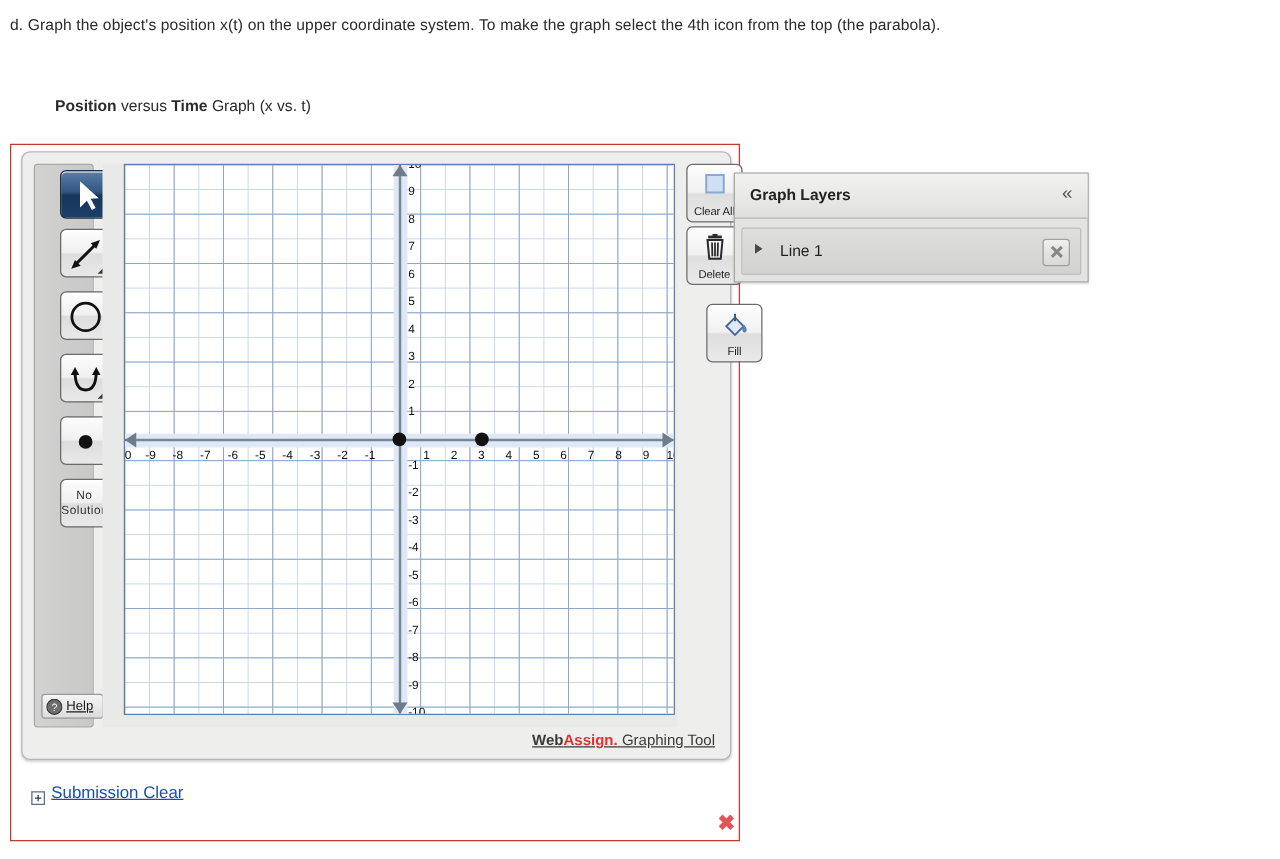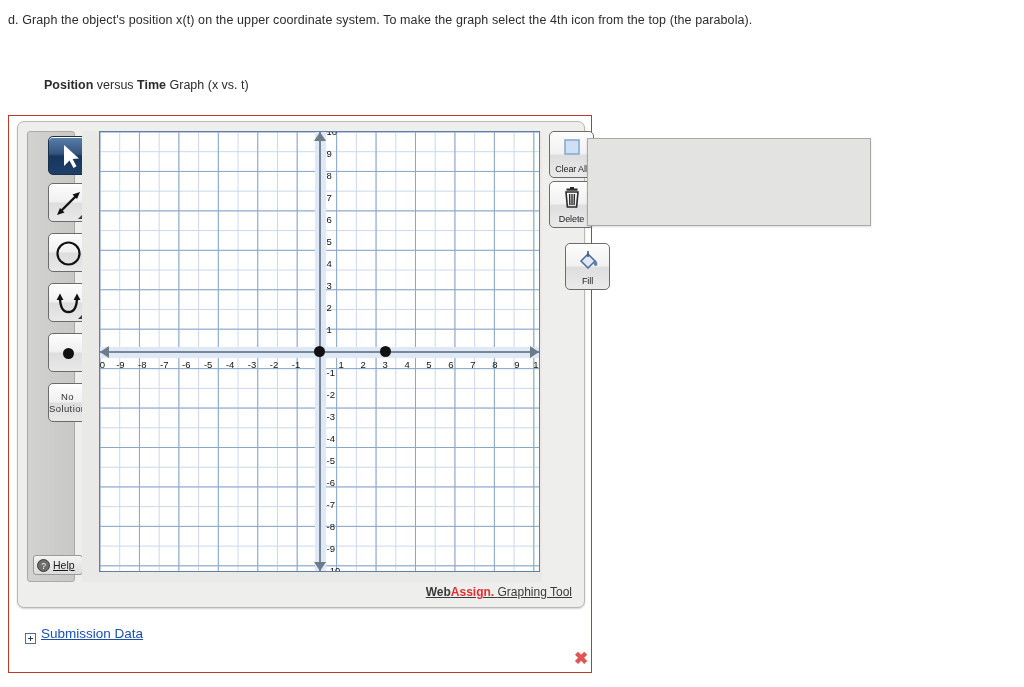--- a/index.html
+++ b/index.html
@@ -454,22 +454,36 @@
           </svg>
         </div>
         <div class="rl">Fill</div>
       </div>
 
       <div class="wa-foot"><span>Web</span><span class="wa-red">Assign.</span> <span class="wa-tool">Graphing Tool</span></div>
     </div>
 
     <div class="sub-row">
       <div class="sub-plus"></div>
-      <div class="sub-link">Submission Data</div>
+      <div class="sub-link">Submission Clear</div>
     </div>
 
     <div class="red-x">✖</div>
   </div>
 
   <div class="layers">
+    <div class="layers-hd">
+      <div class="ttl">Graph Layers</div>
+      <div class="coll">«</div>
+    </div>
+    <div class="layer-row">
+      <div class="caret"></div>
+      <div class="lname">Line 1</div>
+      <div class="lclose">
+        <svg width="13" height="13" viewBox="0 0 13 13">
+          <line x1="2.5" y1="2.5" x2="10.5" y2="10.5" stroke="#888" stroke-width="2.4"></line>
+          <line x1="10.5" y1="2.5" x2="2.5" y2="10.5" stroke="#888" stroke-width="2.4"></line>
+        </svg>
+      </div>
+    </div>
   </div>
 
 </div>
 
 </body></html>

